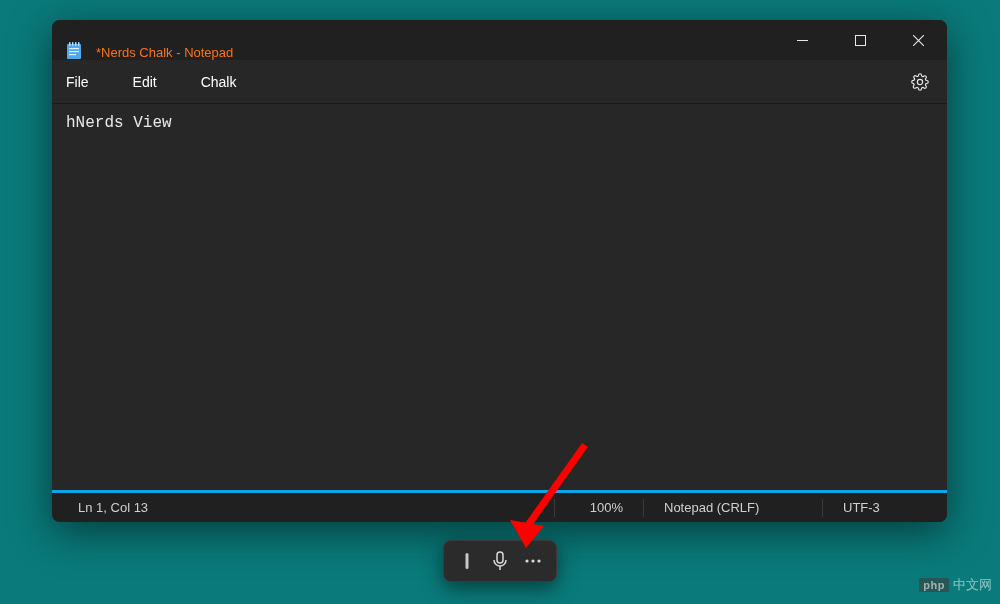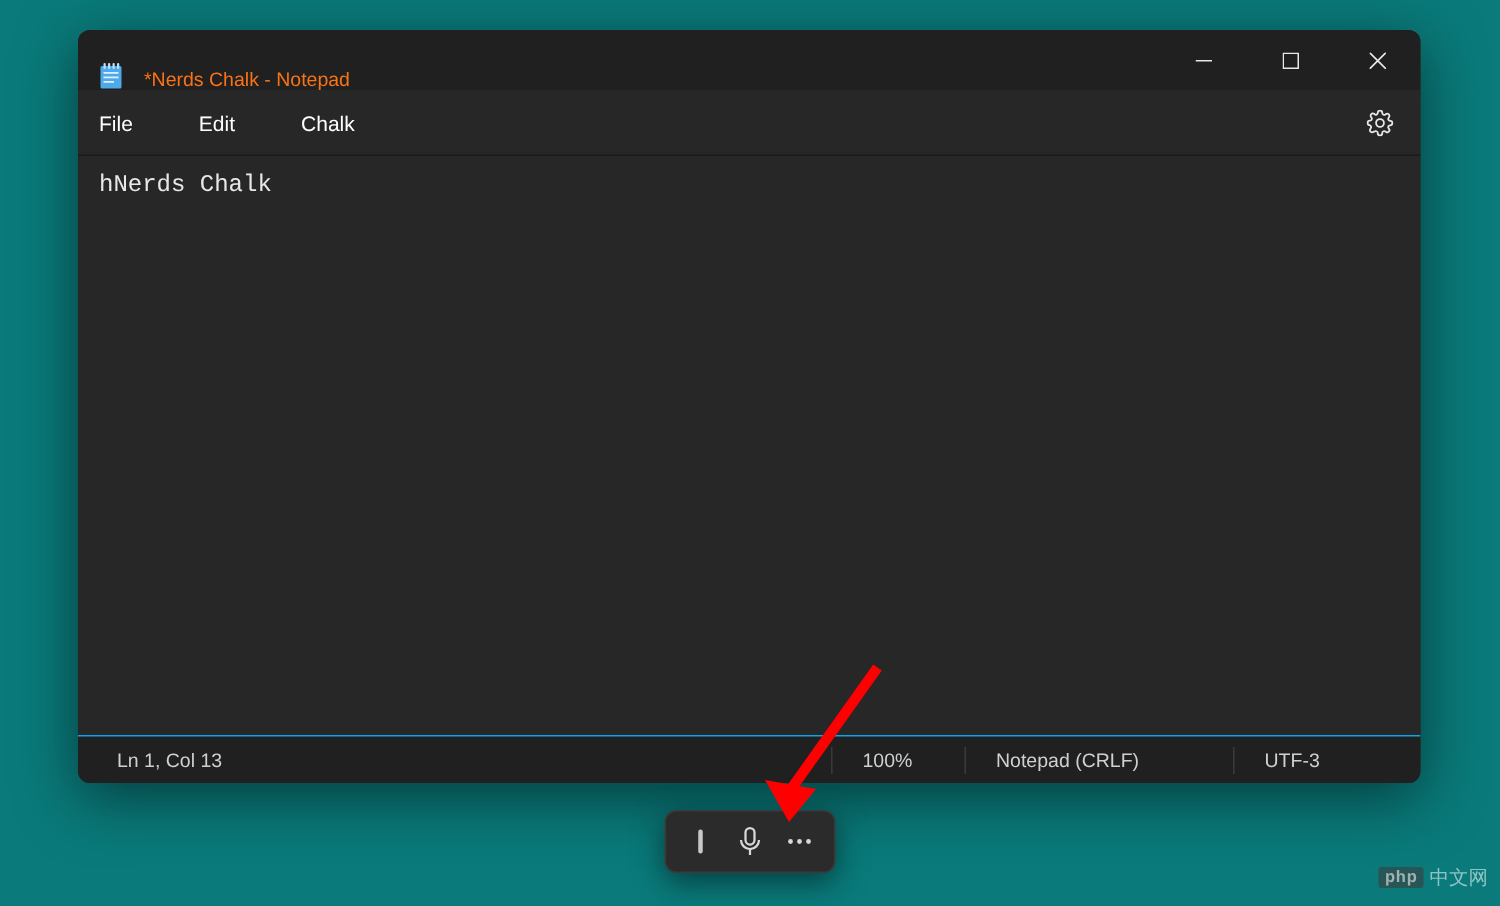--- a/index.html
+++ b/index.html
@@ -88,21 +88,21 @@
       overflow: hidden;
     }
     .statusbar {
       height: 32px;
       background: #202020;
       display: flex;
       align-items: center;
       color: #d0d0d0;
       font-size: 13px;
       padding: 0 20px;
-      border-top: 1px solid #0ea5e9;
+      border-top: 3px solid #0ea5e9;
     }
     .status-sep {
       width: 1px;
       height: 18px;
       background: #3a3a3a;
       margin: 0 14px;
     }
     .status-cell { padding: 0 6px; }
     .status-flex { flex: 1; }
     .voice-bar {
@@ -198,27 +198,27 @@
     <div class="menu-item">Chalk</div>
     <span class="spacer"></span>
     <div class="settings-icon">
       <svg width="18" height="18" viewBox="0 0 24 24">
         <path fill="none" stroke="#e8e8e8" stroke-width="1.6" d="M12 15.5a3.5 3.5 0 1 0 0-7 3.5 3.5 0 0 0 0 7z"></path>
         <path fill="none" stroke="#e8e8e8" stroke-width="1.6" d="M19.4 15a1.7 1.7 0 0 0 .34 1.87l.06.06a2 2 0 1 1-2.83 2.83l-.06-.06a1.7 1.7 0 0 0-1.87-.34 1.7 1.7 0 0 0-1.03 1.56V21a2 2 0 1 1-4 0v-.09a1.7 1.7 0 0 0-1.11-1.56 1.7 1.7 0 0 0-1.87.34l-.6.06a2 2 0 1 1-2.83-2.83l.06-.06a1.7 1.7 0 0 0 .34-1.87 1.7 1.7 0 0 0-1.56-1.03H3a2 2 0 1 1 0-4h.09a1.7 1.7 0 0 0 1.56-1.11 1.7 1.7 0 0 0-.34-1.87l-.06-.06a2 2 0 1 1 2.83-2.83l.06.06a1.7 1.7 0 0 0 1.87.34H9a1.7 1.7 0 0 0 1.03-1.56V3a2 2 0 1 1 4 0v.09a1.7 1.7 0 0 0 1.03 1.56 1.7 1.7 0 0 0 1.87-.34l.06-.06a2 2 0 1 1 2.83 2.83l-.06.06a1.7 1.7 0 0 0-.34 1.87V9a1.7 1.7 0 0 0 1.56 1.03H21a2 2 0 1 1 0 4h-.09a1.7 1.7 0 0 0-1.56 1.03z"></path>
       </svg>
     </div>
   </div>
 
-  <div class="editor"><span>hNerds Chalk</span></div>
+  <div class="editor"><span>hNerds View</span></div>
 
   <div class="statusbar">
     <span class="status-cell">Ln 1, Col 13</span>
     <span class="status-flex"></span>
     <span class="status-sep"></span>
-    <span class="status-cell" style="min-width:60px;text-align:left">100%</span>
+    <span class="status-cell" style="min-width:60px;text-align:right">100%</span>
     <span class="status-sep"></span>
     <span class="status-cell" style="min-width:150px">Notepad (CRLF)</span>
     <span class="status-sep"></span>
     <span class="status-cell" style="min-width:90px">UTF-3</span>
   </div>
 </div>
 
 <div class="voice-bar">
   <div class="voice-btn">
     <svg width="6" height="18" viewBox="0 0 6 18">

